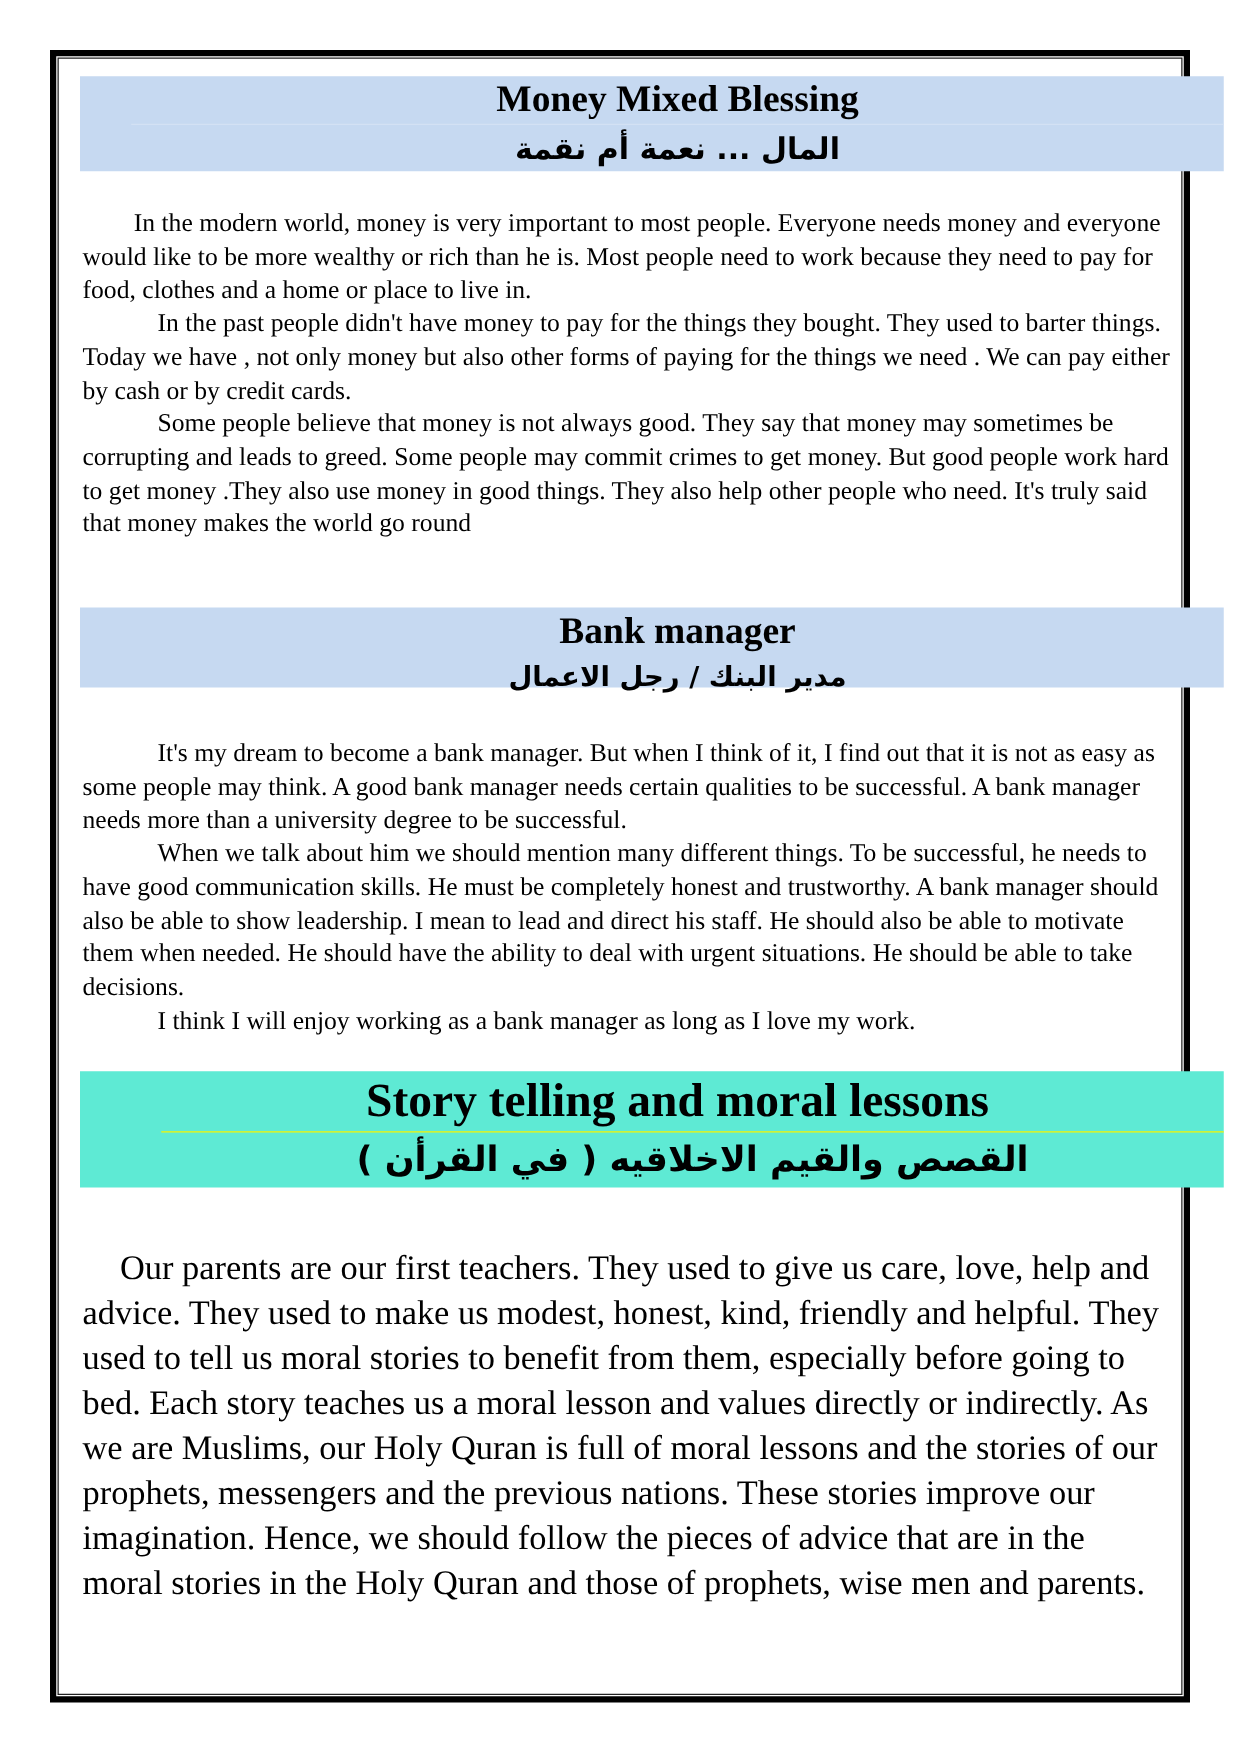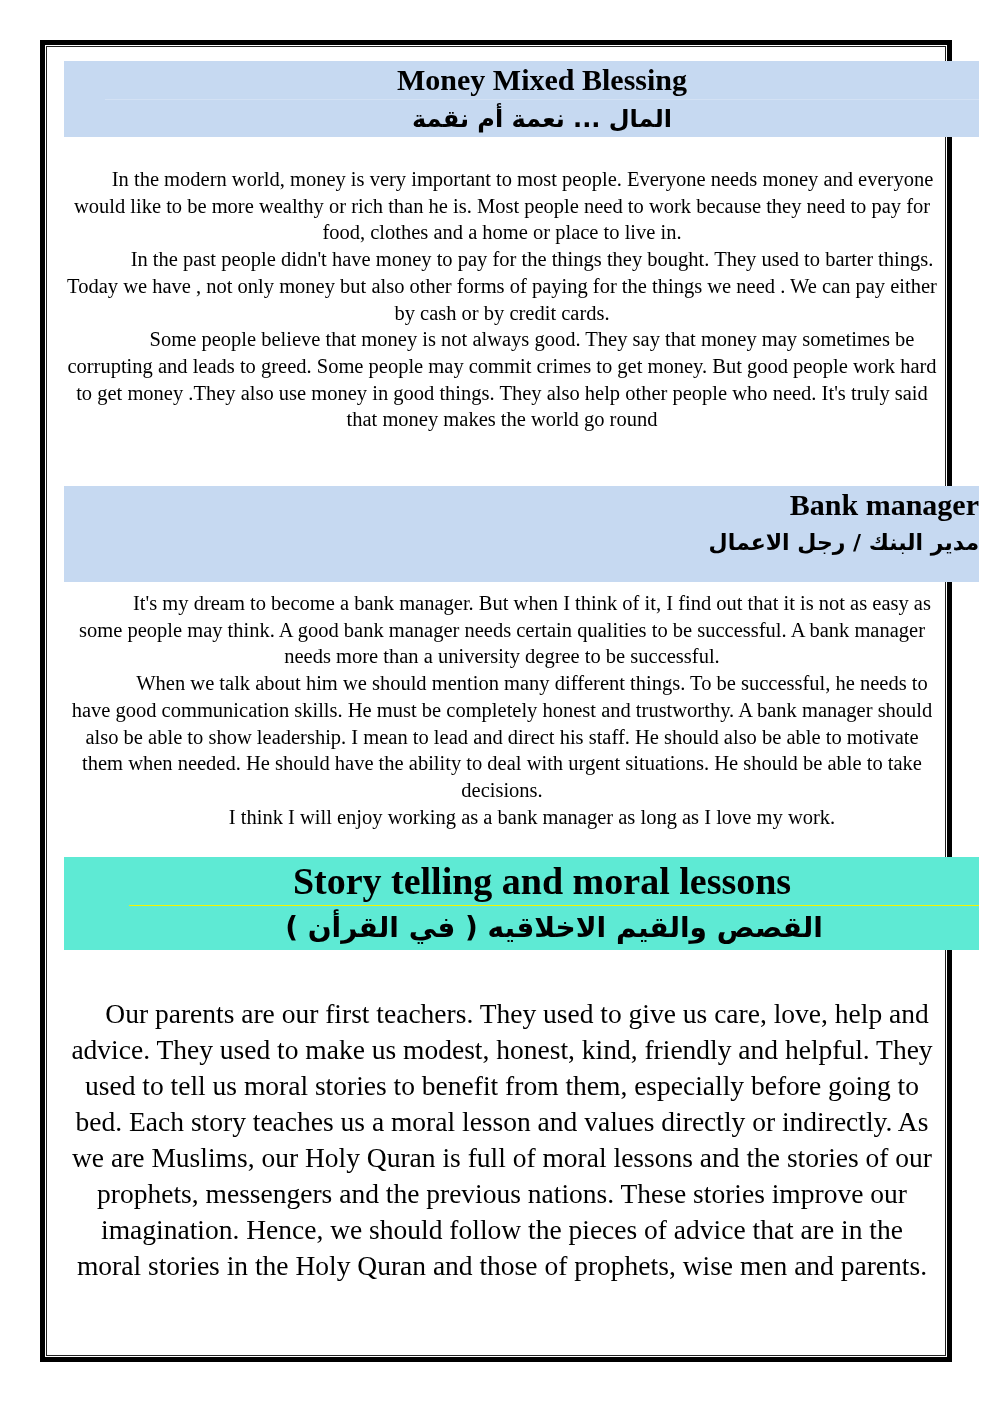--- a/index.html
+++ b/index.html
@@ -10,31 +10,31 @@
   .frame-inner { position: absolute; left: 46px; top: 46px; width: 900px; height: 1310px;
                  box-sizing: border-box; border: 1.5px solid #222; }
   .hdr { position: absolute; left: 64px; width: 874px; text-align: center; font-weight: bold; padding-left: 41px; }
   .hdr.blue { background: #c6d9f1; }
   .hdr.yellow { background: #5eead4; }
   .hdr .en { display: block; }
   .hdr .ar { display: block; font-family: "DejaVu Sans", sans-serif; direction: rtl; }
   .hdr1 { top: 61px; height: 76px; }
   .hdr1 .en { font-size: 30px; line-height: 38px; }
   .hdr1 .ar { font-size: 24px; line-height: 38px; border-top: 1px solid #d3e1f4; }
-  .hdr2 { top: 486px; height: 96px; text-align: right; }
+  .hdr2 { top: 486px; height: 64px; }
   .hdr2 .en { font-size: 30px; line-height: 38px; }
   .hdr2 .ar { font-size: 22px; line-height: 38px; }
   .hdr3 { top: 857px; height: 93px; }
   .hdr3 .en { font-size: 38px; line-height: 48px; }
   .hdr3 .ar { font-size: 28px; line-height: 44px; border-top: 1px solid #f5f500; margin-left: 24px; }
   .body-text { position: absolute; left: 66px; width: 872px; }
   .s1 { top: 166px; font-size: 20.5px; line-height: 26.7px; }
   .s2 { top: 590px; font-size: 20.5px; line-height: 26.7px; }
   .s3 { top: 996px; font-size: 27.5px; line-height: 36px; }
-  .p { margin: 0; text-indent: 60px; text-align: center; }
+  .p { margin: 0; text-indent: 60px; text-align: left; }
   .p.first1 { text-indent: 41px; }
   .p.first3 { text-indent: 30px; }
 </style>
 </head>
 <body>
 
 <div class="frame-outer"></div>
 <div class="frame-inner"></div>
 
 <div class="hdr blue hdr1">

